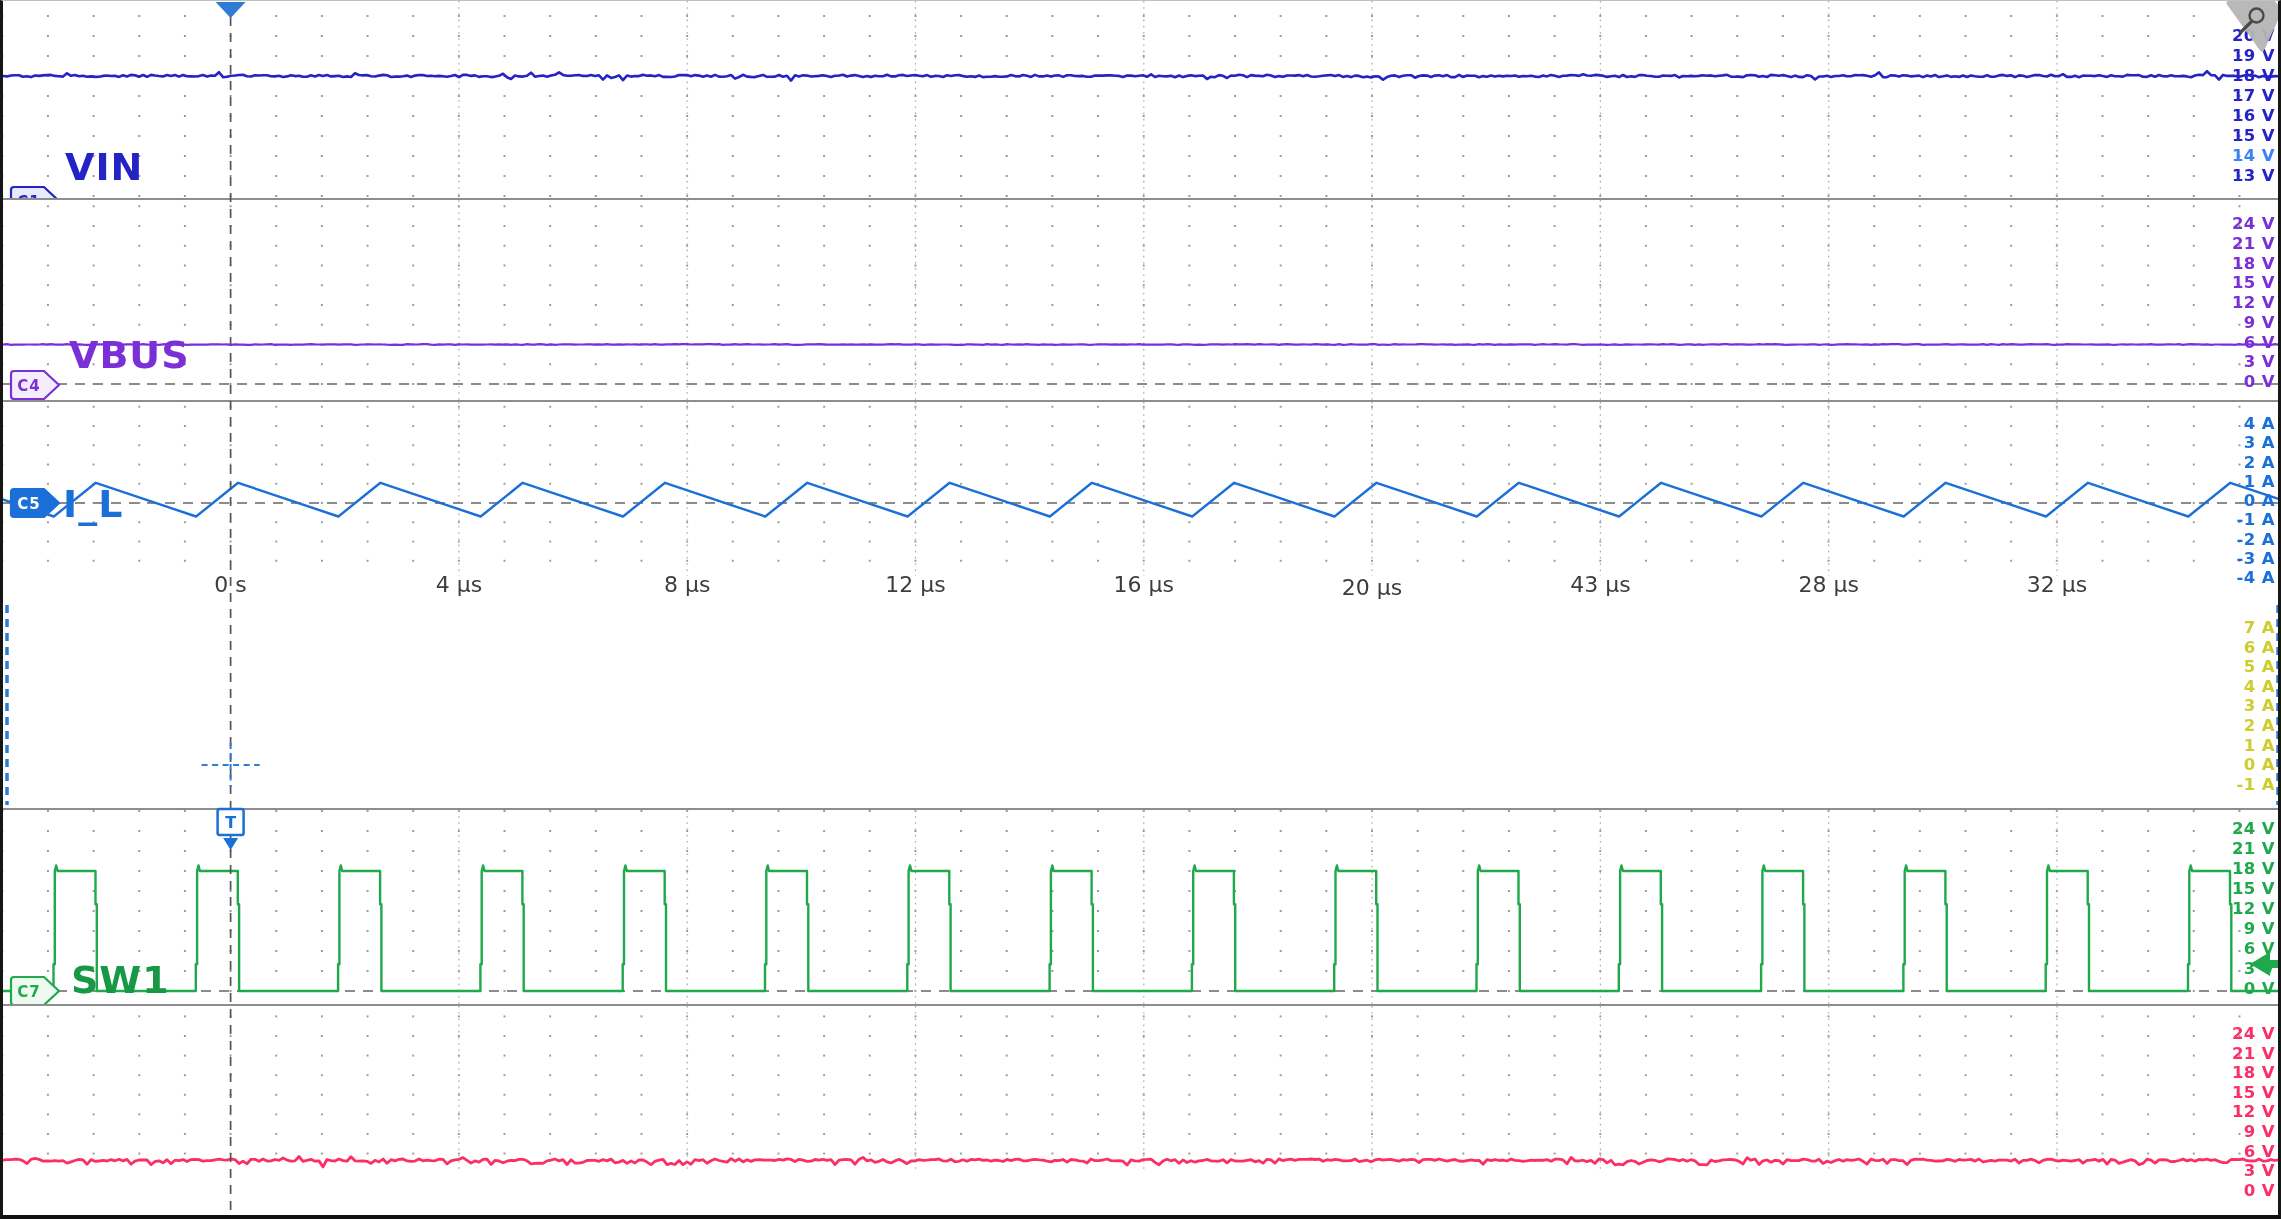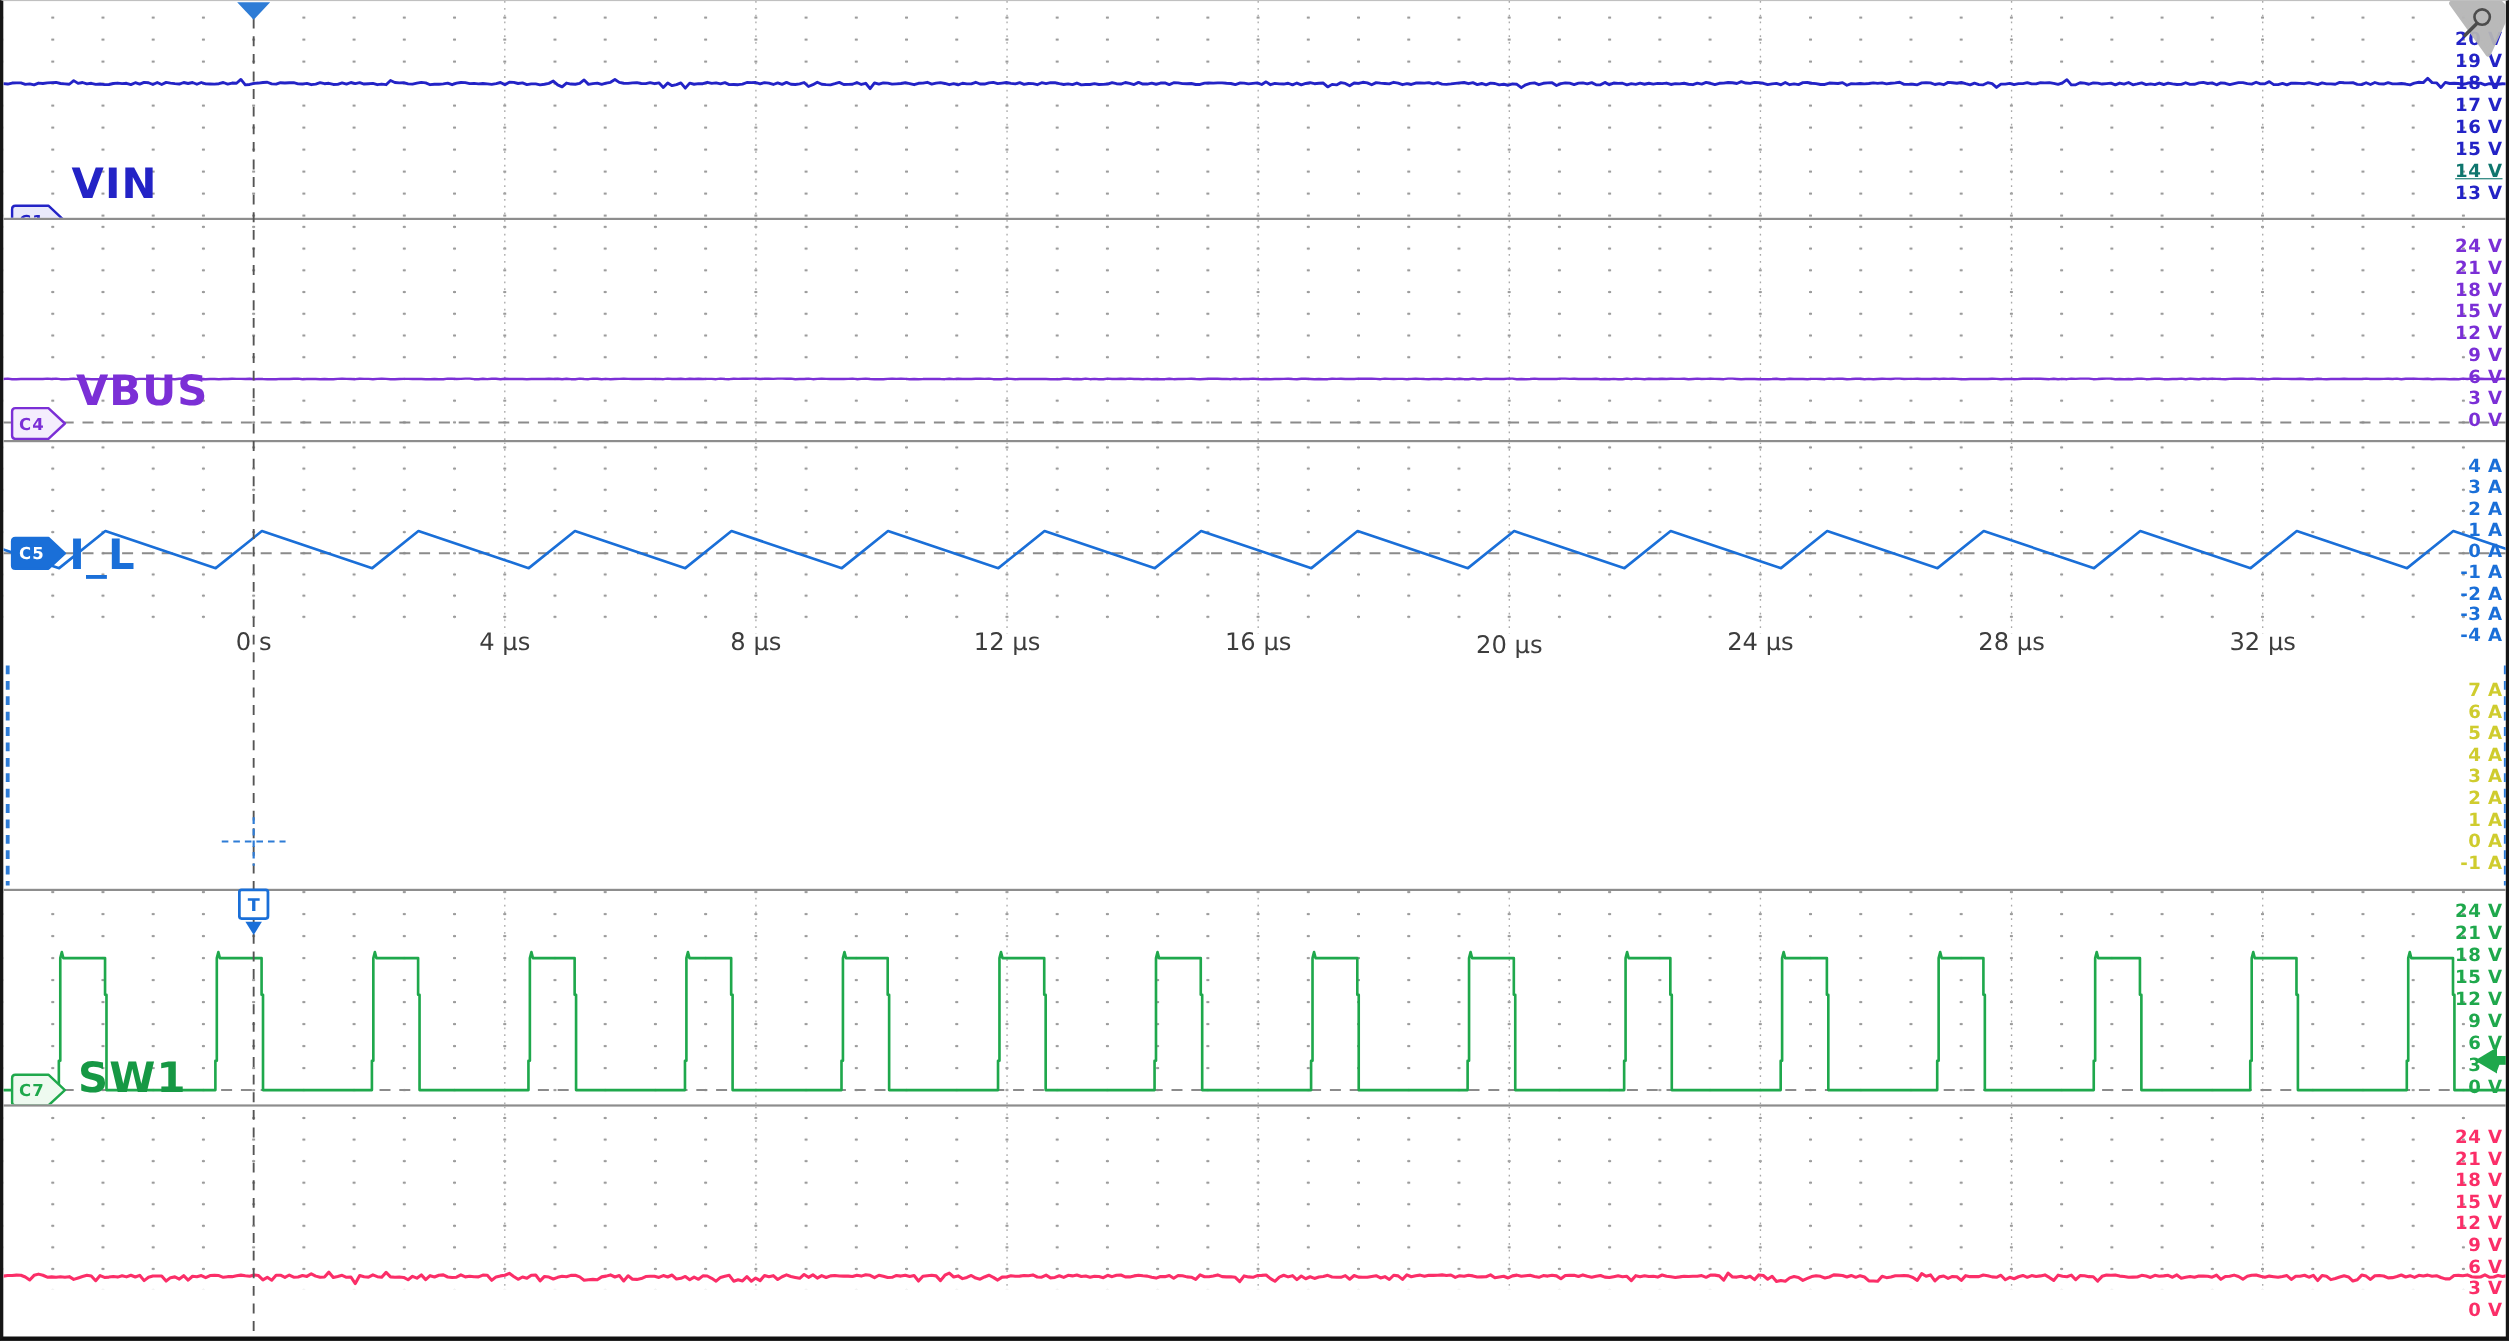--- a/index.html
+++ b/index.html
@@ -39,21 +39,21 @@
           <text x="21" y="23.5" text-anchor="middle" font-size="15" font-weight="bold" letter-spacing="1" fill="#2323c6" font-family="DejaVu Sans, sans-serif">C1</text>
         </svg></div>
       <div class="chlabel" style="left: 62px; top: 146px; color: rgb(35, 35, 198);">VIN</div>
     </div>
     <div class="tick" style="top: 24px; color: rgb(35, 35, 198);">20 V</div>
     <div class="tick" style="top: 44px; color: rgb(35, 35, 198);">19 V</div>
     <div class="tick" style="top: 64px; color: rgb(35, 35, 198);">18 V</div>
     <div class="tick" style="top: 84px; color: rgb(35, 35, 198);">17 V</div>
     <div class="tick" style="top: 104px; color: rgb(35, 35, 198);">16 V</div>
     <div class="tick" style="top: 124px; color: rgb(35, 35, 198);">15 V</div>
-    <div class="tick" style="top: 144px; color: #0f766e; text-decoration: underline;">14 V</div>
+    <div class="tick" style="top: 144px; color: #3b82f6;">14 V</div>
     <div class="tick" style="top: 164px; color: rgb(35, 35, 198);">13 V</div>
     <div class="panel" style="top: 197px; height: 202px; background-image: radial-gradient(circle, rgb(155, 155, 155) 1.05px, transparent 1.4px); background-size: 45.66px 19.75px; background-position: 22.13px -3.625px; border-top: 2px solid rgb(141, 141, 141);">
       <svg width="2281" height="202" viewBox="0 0 2281 202" class="wsvg">
         <line x1="455.9" y1="0" x2="455.9" y2="202" stroke="#a9a9a9" stroke-width="1.2" stroke-dasharray="1.6 4.6"></line>
         <line x1="684.2" y1="0" x2="684.2" y2="202" stroke="#a9a9a9" stroke-width="1.2" stroke-dasharray="1.6 4.6"></line>
         <line x1="912.5000000000001" y1="0" x2="912.5000000000001" y2="202" stroke="#a9a9a9" stroke-width="1.2" stroke-dasharray="1.6 4.6"></line>
         <line x1="1140.8" y1="0" x2="1140.8" y2="202" stroke="#a9a9a9" stroke-width="1.2" stroke-dasharray="1.6 4.6"></line>
         <line x1="1369.1" y1="0" x2="1369.1" y2="202" stroke="#a9a9a9" stroke-width="1.2" stroke-dasharray="1.6 4.6"></line>
         <line x1="1597.4" y1="0" x2="1597.4" y2="202" stroke="#a9a9a9" stroke-width="1.2" stroke-dasharray="1.6 4.6"></line>
         <line x1="1825.7" y1="0" x2="1825.7" y2="202" stroke="#a9a9a9" stroke-width="1.2" stroke-dasharray="1.6 4.6"></line>
@@ -168,21 +168,21 @@
     <div class="tick" style="top: 1120px; color: rgb(251, 46, 104);">9 V</div>
     <div class="tick" style="top: 1139.6px; color: rgb(251, 46, 104);">6 V</div>
     <div class="tick" style="top: 1159.2px; color: rgb(251, 46, 104);">3 V</div>
     <div class="tick" style="top: 1178.8px; color: rgb(251, 46, 104);">0 V</div>
     <div class="tlabel" style="left: 181.6px; top: 571px;">0 s</div>
     <div class="tlabel" style="left: 409.9px; top: 571px;">4 µs</div>
     <div class="tlabel" style="left: 638.2px; top: 571px;">8 µs</div>
     <div class="tlabel" style="left: 866.5px; top: 571px;">12 µs</div>
     <div class="tlabel" style="left: 1094.8px; top: 571px;">16 µs</div>
     <div class="tlabel" style="left: 1323.1px; top: 574px;">20 µs</div>
-    <div class="tlabel" style="left: 1551.4px; top: 571px;">24 µs</div>
+    <div class="tlabel" style="left: 1551.4px; top: 571px;">43 µs</div>
     <div class="tlabel" style="left: 1779.7px; top: 571px;">28 µs</div>
     <div class="tlabel" style="left: 2008px; top: 571px;">32 µs</div>
     <svg width="2281" height="1219" viewBox="0 0 2281 1219" id="overlay">
       <line x1="227.6" y1="16" x2="227.6" y2="1216" stroke="#545454" stroke-width="1.7" stroke-dasharray="9 7"></line>
       <polygon points="212.6,1 242.6,1 227.6,17" fill="#2e7cd6"></polygon>
       <line x1="227.6" y1="742" x2="227.6" y2="786" stroke="#2e7cd6" stroke-width="2" stroke-dasharray="6 4.5"></line>
       <line x1="198.6" y1="764" x2="256.6" y2="764" stroke="#2e7cd6" stroke-width="2" stroke-dasharray="6 4.5"></line>
       <rect x="214.6" y="808" width="26" height="26" rx="2" fill="#ffffff" stroke="#1a6fd8" stroke-width="2.5"></rect>
       <text x="227.6" y="827" text-anchor="middle" font-size="16" font-weight="bold" fill="#1a6fd8" font-family="DejaVu Sans, sans-serif">T</text>
       <polygon points="220.1,837 235.1,837 227.6,849" fill="#1a6fd8"></polygon>

